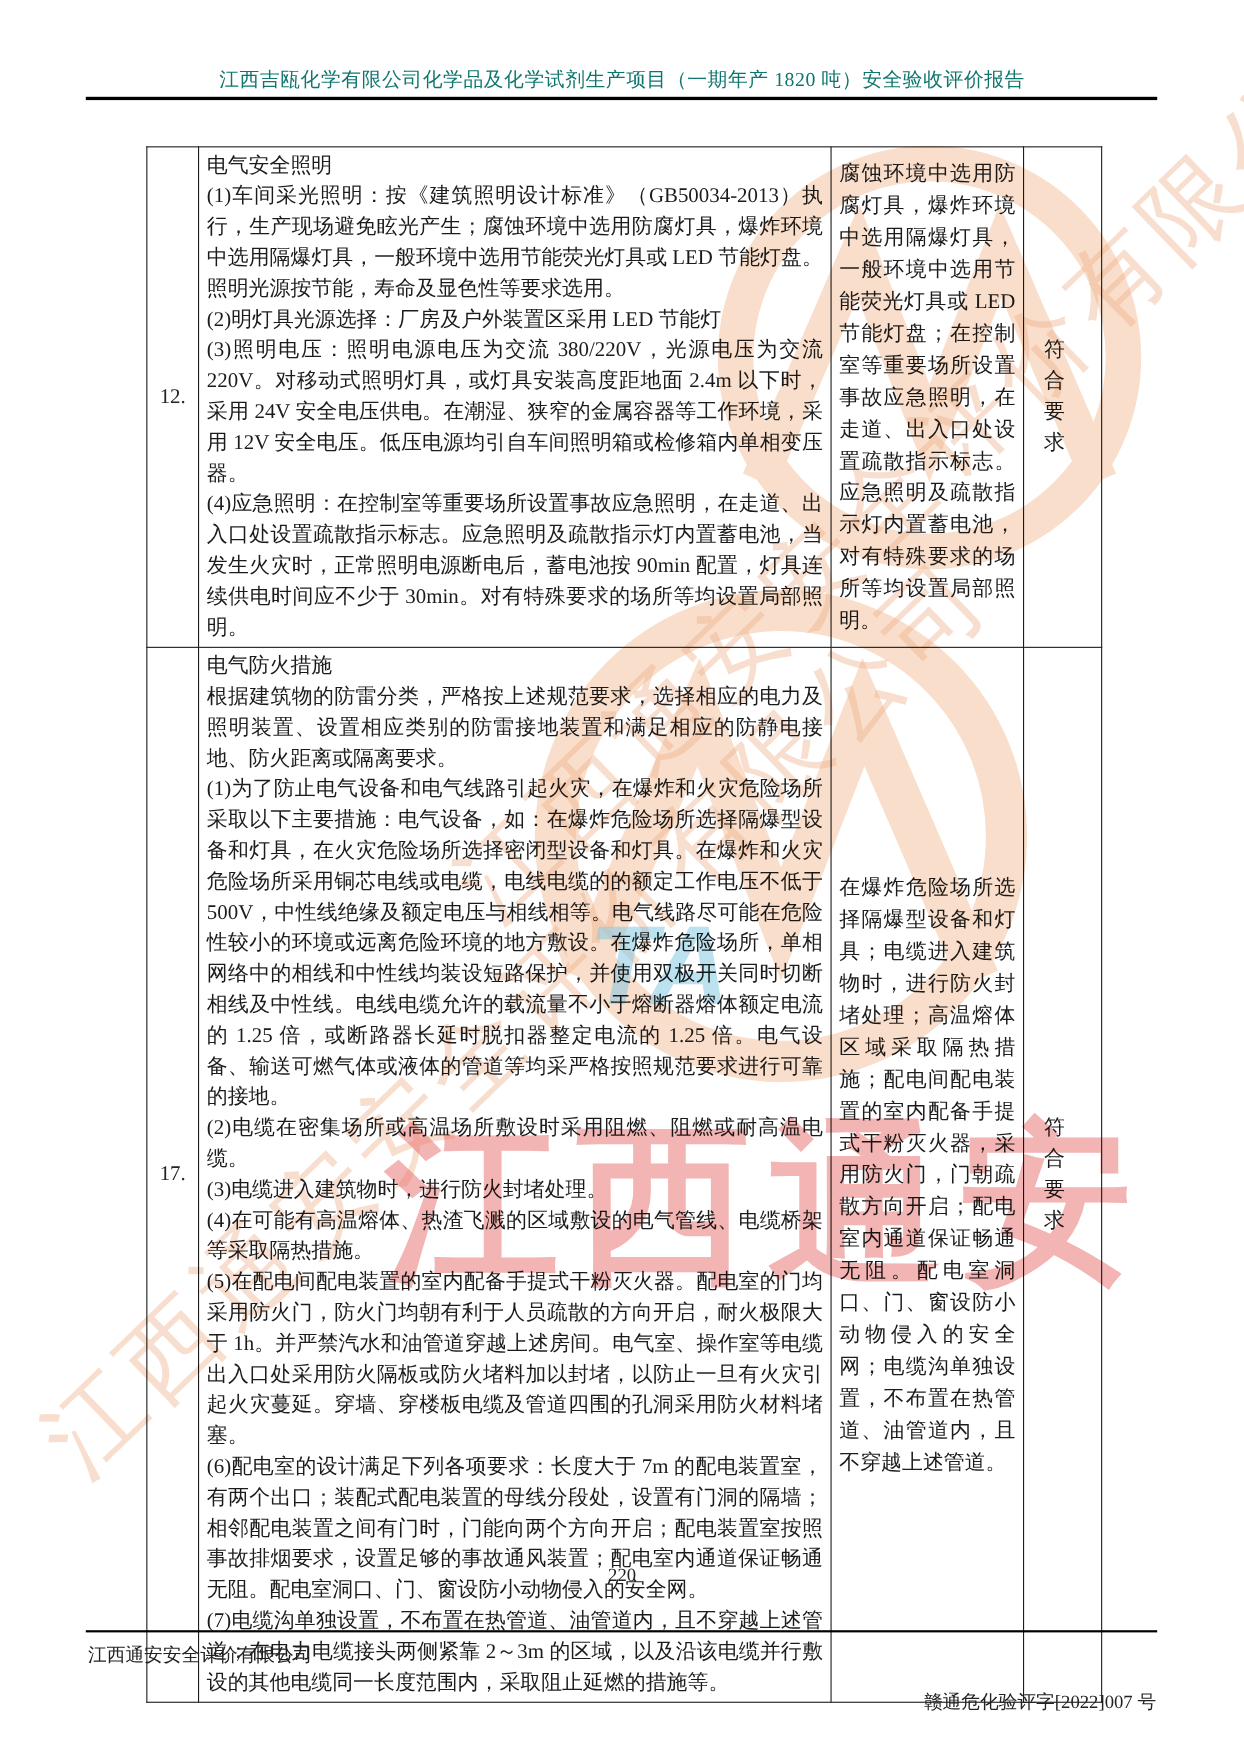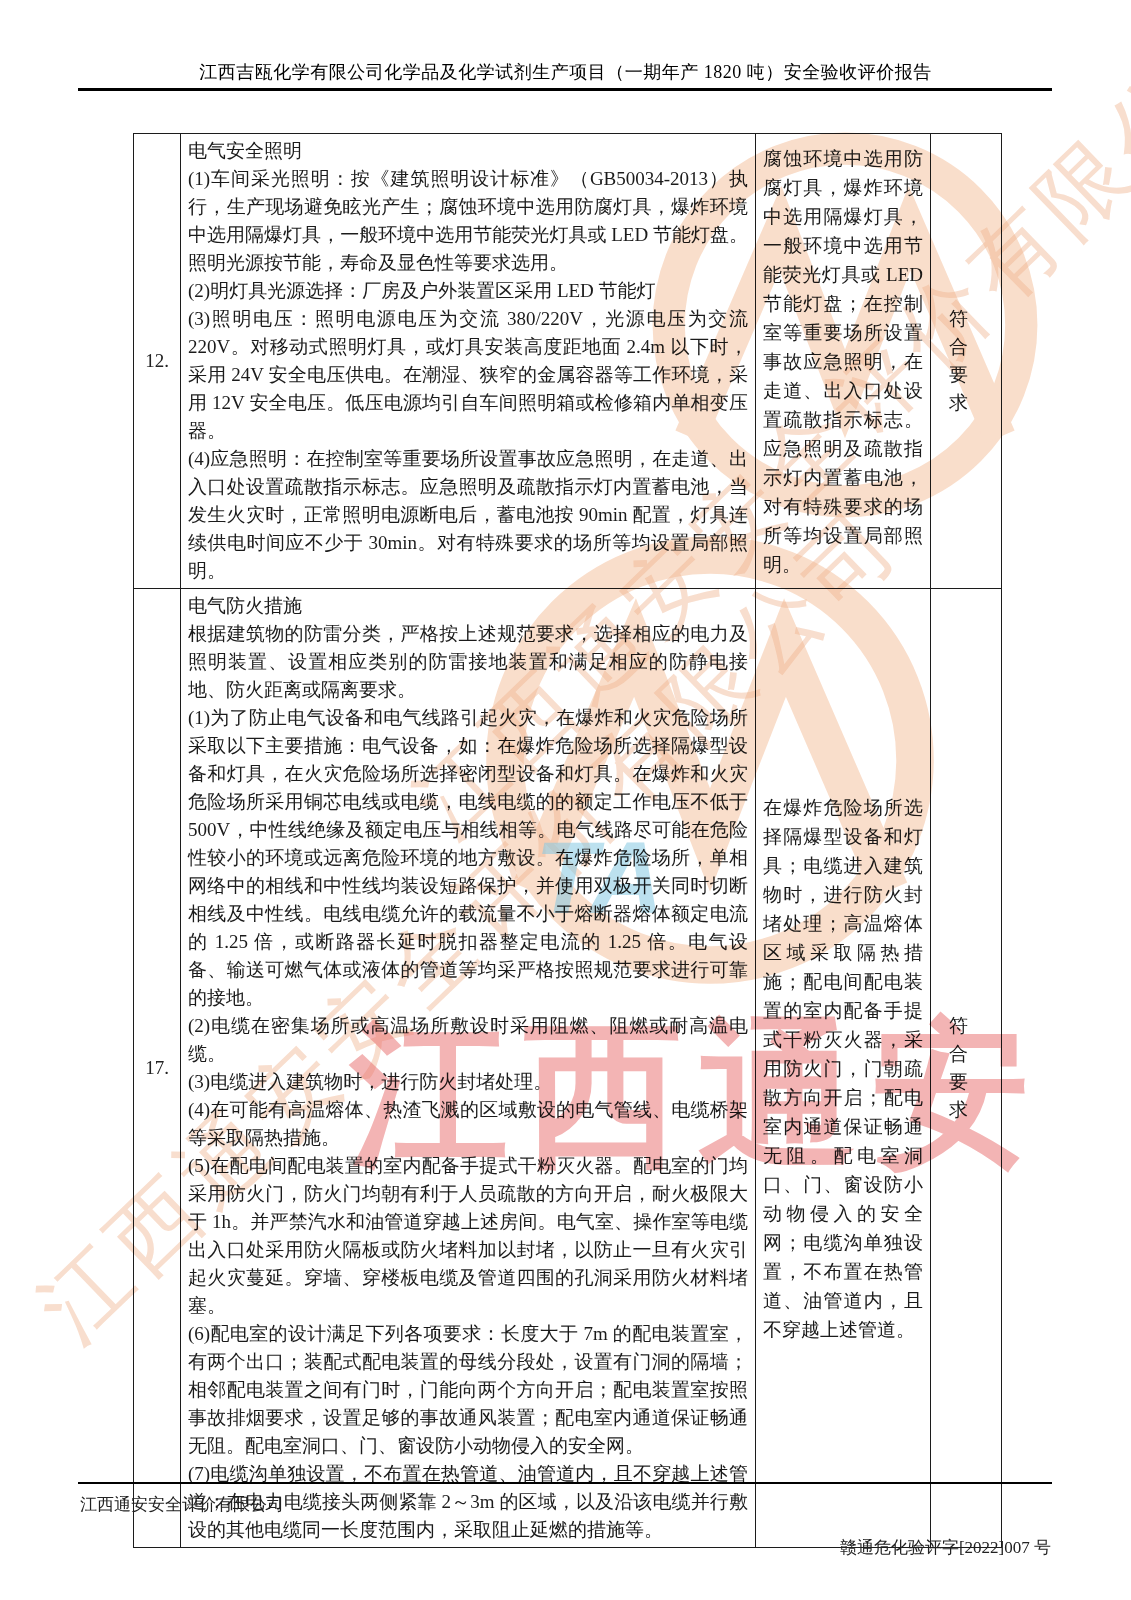--- a/index.html
+++ b/index.html
@@ -5,21 +5,21 @@
   html,body { margin:0; padding:0; background:#e8e8e8; }
   .page {
     position:relative; width:1131px; height:1600px; margin:0 auto;
     background:#ffffff; overflow:hidden;
     font-family:"Liberation Serif","DejaVu Serif",serif; color:#1a1a1a;
   }
 
   
   .header-title {
     position:absolute; top:60px; left:0; right:0;
-    text-align:center; font-size:18px; letter-spacing:0.5px; color:#000000;
+    text-align:center; font-size:18px; letter-spacing:0.5px; color:#0f766e;
   }
   .header-rule {
     position:absolute; top:88px; left:78px; width:974px; height:3px; background:#000;
   }
 
   
   .doc-table {
     position:absolute; top:133px; left:133px; width:868px;
     border-collapse:collapse; table-layout:fixed;
   }
@@ -136,17 +136,18 @@
           <div class="para">(7)电缆沟单独设置，不布置在热管道、油管道内，且不穿越上述管道；在电力电缆接头两侧紧靠 2～3m 的区域，以及沿该电缆并行敷设的其他电缆同一长度范围内，采取阻止延燃的措施等。</div>
         </td>
         <td class="summary">
           <div class="para">在爆炸危险场所选择隔爆型设备和灯具；电缆进入建筑物时，进行防火封堵处理；高温熔体区域采取隔热措施；配电间配电装置的室内配备手提式干粉灭火器，采用防火门，门朝疏散方向开启；配电室内通道保证畅通无阻。配电室洞口、门、窗设防小动物侵入的安全网；电缆沟单独设置，不布置在热管道、油管道内，且不穿越上述管道。</div>
         </td>
         <td class="status">符合要求</td>
       </tr>
     </tbody>
   </table>
 
+  <div class="page-number">220</div>
   <div class="footer-rule"></div>
   <div class="footer-left">江西通安安全评价有限公司</div>
   <div class="footer-right">赣通危化验评字[2022]007 号</div>
 
 </div>
 
 </body></html>

